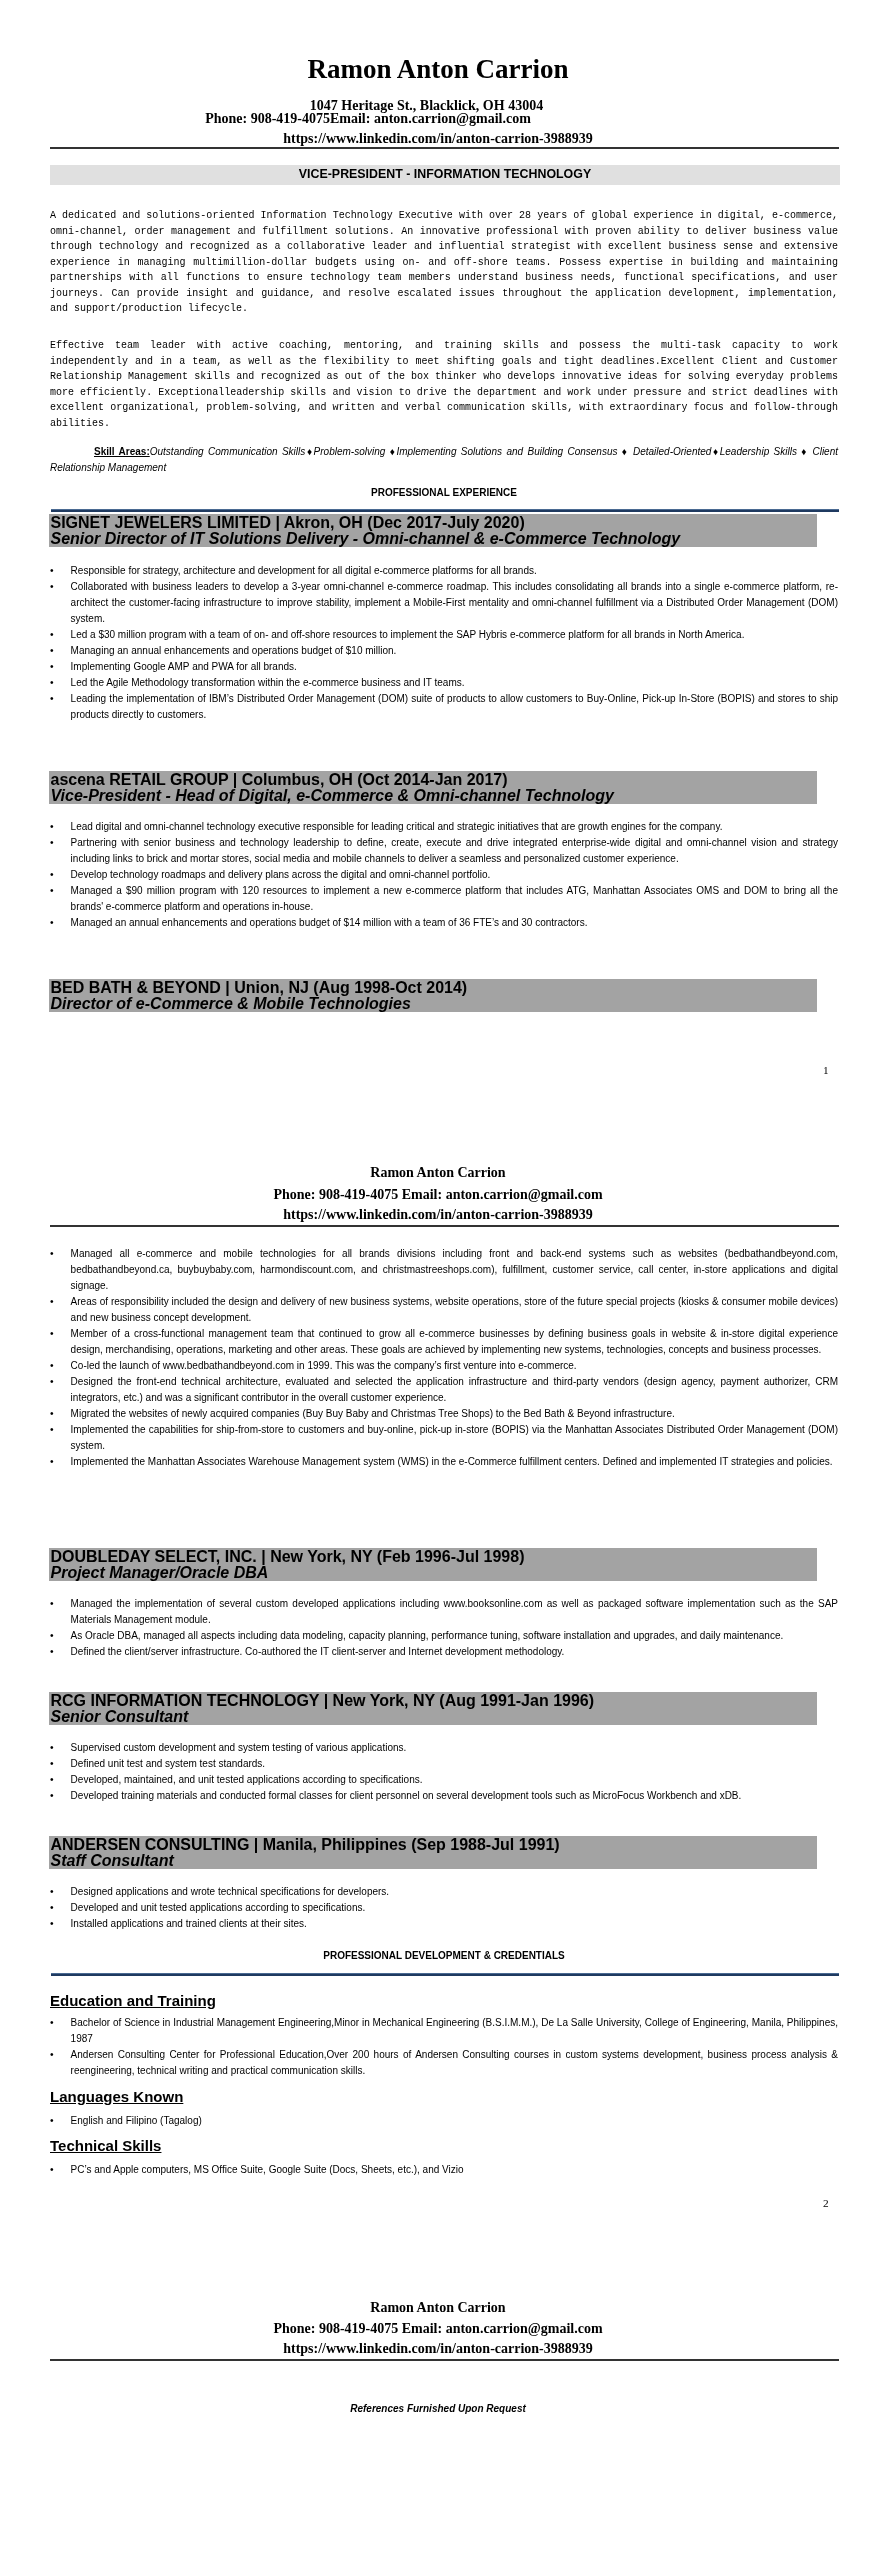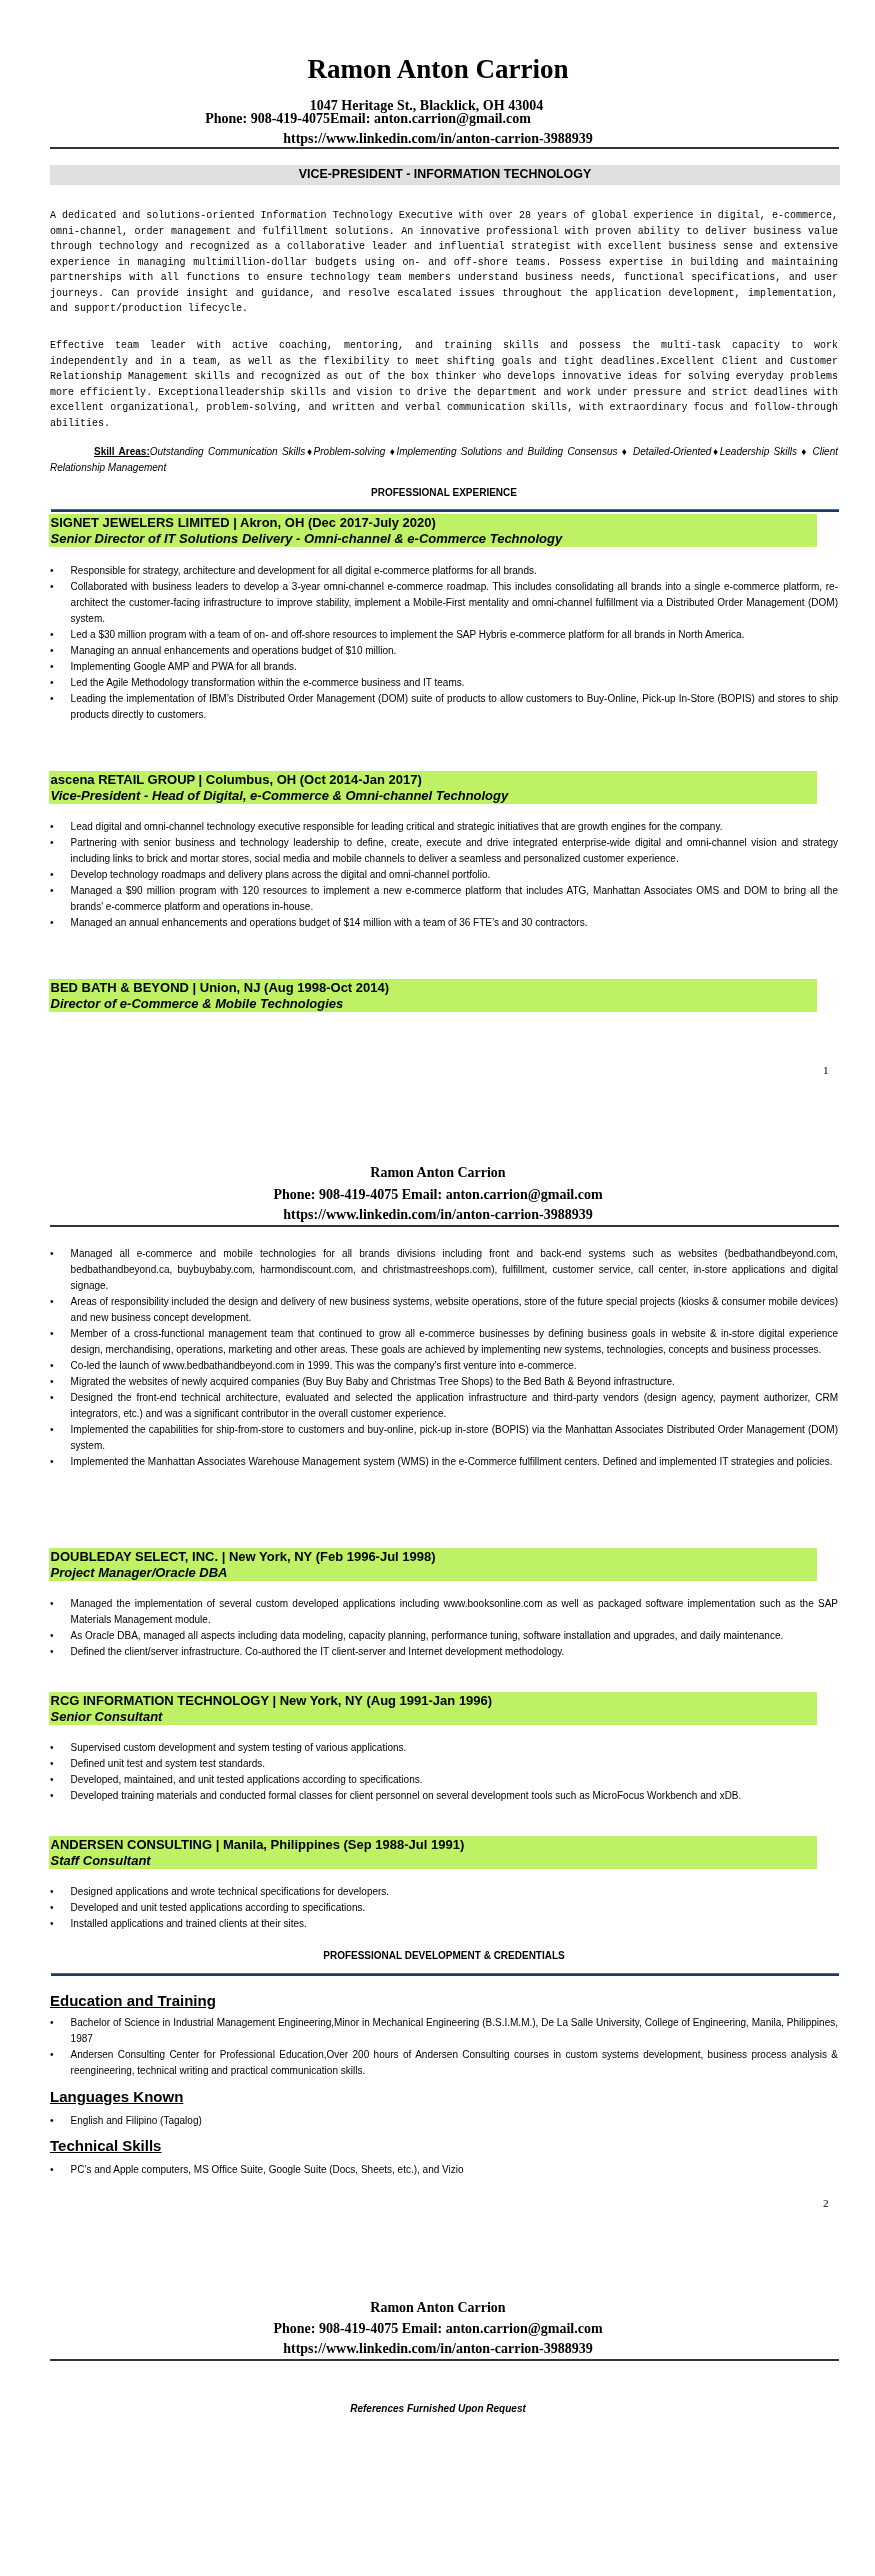--- a/index.html
+++ b/index.html
@@ -14,22 +14,22 @@
                font-family: "Liberation Sans", sans-serif; font-weight: bold; font-size: 12.4px;
                text-align: center; line-height: 19.6px; }
 
   .para { position: absolute; left: 50px; width: 788px; font-family: Liberation Mono, monospace;
           font-size: 10px; line-height: 15.5px; text-align: justify; margin: 0; }
 
   .section-head { position: absolute; left: 50px; width: 788px; text-align: center;
                   font-family: "Liberation Sans", sans-serif; font-weight: bold; font-size: 10px; }
   .blue-rule { position: absolute; left: 51px; width: 788px; height: 2.1px; background: #1f3a60; border-top: 0.5px solid #4a6a92; }
 
-  .job-bar { position: absolute; left: 49px; width: 768px; background: #bef264;
-             font-family: "Liberation Sans", sans-serif; font-size: 13px; line-height: 15.5px; padding: 1px 0 1px 1.5px; box-sizing: border-box; }
+  .job-bar { position: absolute; left: 49px; width: 768px; background: #a3a3a3;
+             font-family: "Liberation Sans", sans-serif; font-size: 16px; line-height: 15.5px; padding: 1px 0 1px 1.5px; box-sizing: border-box; }
   .job-bar .company { font-weight: bold; display: block; }
   .job-bar .role { font-weight: bold; font-style: italic; display: block; }
 
   ul.bullets { position: absolute; left: 50px; width: 788px; margin: 0; padding: 0; list-style: none;
                font-family: "Liberation Sans", sans-serif; font-size: 10px; line-height: 16px; }
   ul.bullets li { position: relative; padding-left: 20.6px; text-align: justify; }
   ul.bullets li::before { content: "\2022"; position: absolute; left: 0; top: 0; font-size: 10.3px; }
 
   .sub-head { position: absolute; left: 50px; font-family: "Liberation Sans", sans-serif; font-weight: bold;
               font-size: 15px; text-decoration: underline; }
@@ -101,22 +101,22 @@
   <div class="hdr-name" style="position:absolute;left:0;width:876px;top:1165px;font-size:14px;">Ramon Anton Carrion</div>
   <div class="hdr-line" style="position:absolute;left:0;width:876px;top:1185px;">Phone: 908-419-4075 Email: anton.carrion@gmail.com</div>
   <div class="hdr-line" style="position:absolute;left:0;width:876px;top:1205px;">https://www.linkedin.com/in/anton-carrion-3988939</div>
   <div class="hr-black" style="top:1225px;"></div>
 
   <ul class="bullets" style="top:1246px;">
     <li>Managed all e-commerce and mobile technologies for all brands divisions including front and back-end systems such as websites (bedbathandbeyond.com, bedbathandbeyond.ca, buybuybaby.com, harmondiscount.com, and christmastreeshops.com), fulfillment, customer service, call center, in-store applications and digital signage.</li>
     <li>Areas of responsibility included the design and delivery of new business systems, website operations, store of the future special projects (kiosks &amp; consumer mobile devices) and new business concept development.</li>
     <li>Member of a cross-functional management team that continued to grow all e-commerce businesses by defining business goals in website &amp; in-store digital experience design, merchandising, operations, marketing and other areas. These goals are achieved by implementing new systems, technologies, concepts and business processes.</li>
     <li>Co-led the launch of www.bedbathandbeyond.com in 1999. This was the company’s first venture into e-commerce.</li>
+    <li>Designed the front-end technical architecture, evaluated and selected the application infrastructure and third-party vendors (design agency, payment authorizer, CRM integrators, etc.) and was a significant contributor in the overall customer experience.</li>
     <li>Migrated the websites of newly acquired companies (Buy Buy Baby and Christmas Tree Shops) to the Bed Bath &amp; Beyond infrastructure.</li>
-    <li>Designed the front-end technical architecture, evaluated and selected the application infrastructure and third-party vendors (design agency, payment authorizer, CRM integrators, etc.) and was a significant contributor in the overall customer experience.</li>
     <li>Implemented the capabilities for ship-from-store to customers and buy-online, pick-up in-store (BOPIS) via the Manhattan Associates Distributed Order Management (DOM) system.</li>
     <li>Implemented the Manhattan Associates Warehouse Management system (WMS) in the e-Commerce fulfillment centers. Defined and implemented IT strategies and policies.</li>
   </ul>
 
   <div class="job-bar" style="top:1548px;">
     <span class="company">DOUBLEDAY SELECT, INC. | New York, NY (Feb 1996-Jul 1998)</span>
     <span class="role">Project Manager/Oracle DBA</span>
   </div>
   <ul class="bullets" style="top:1596px;">
     <li>Managed the implementation of several custom developed applications including www.booksonline.com as well as packaged software implementation such as the SAP Materials Management module.</li>

